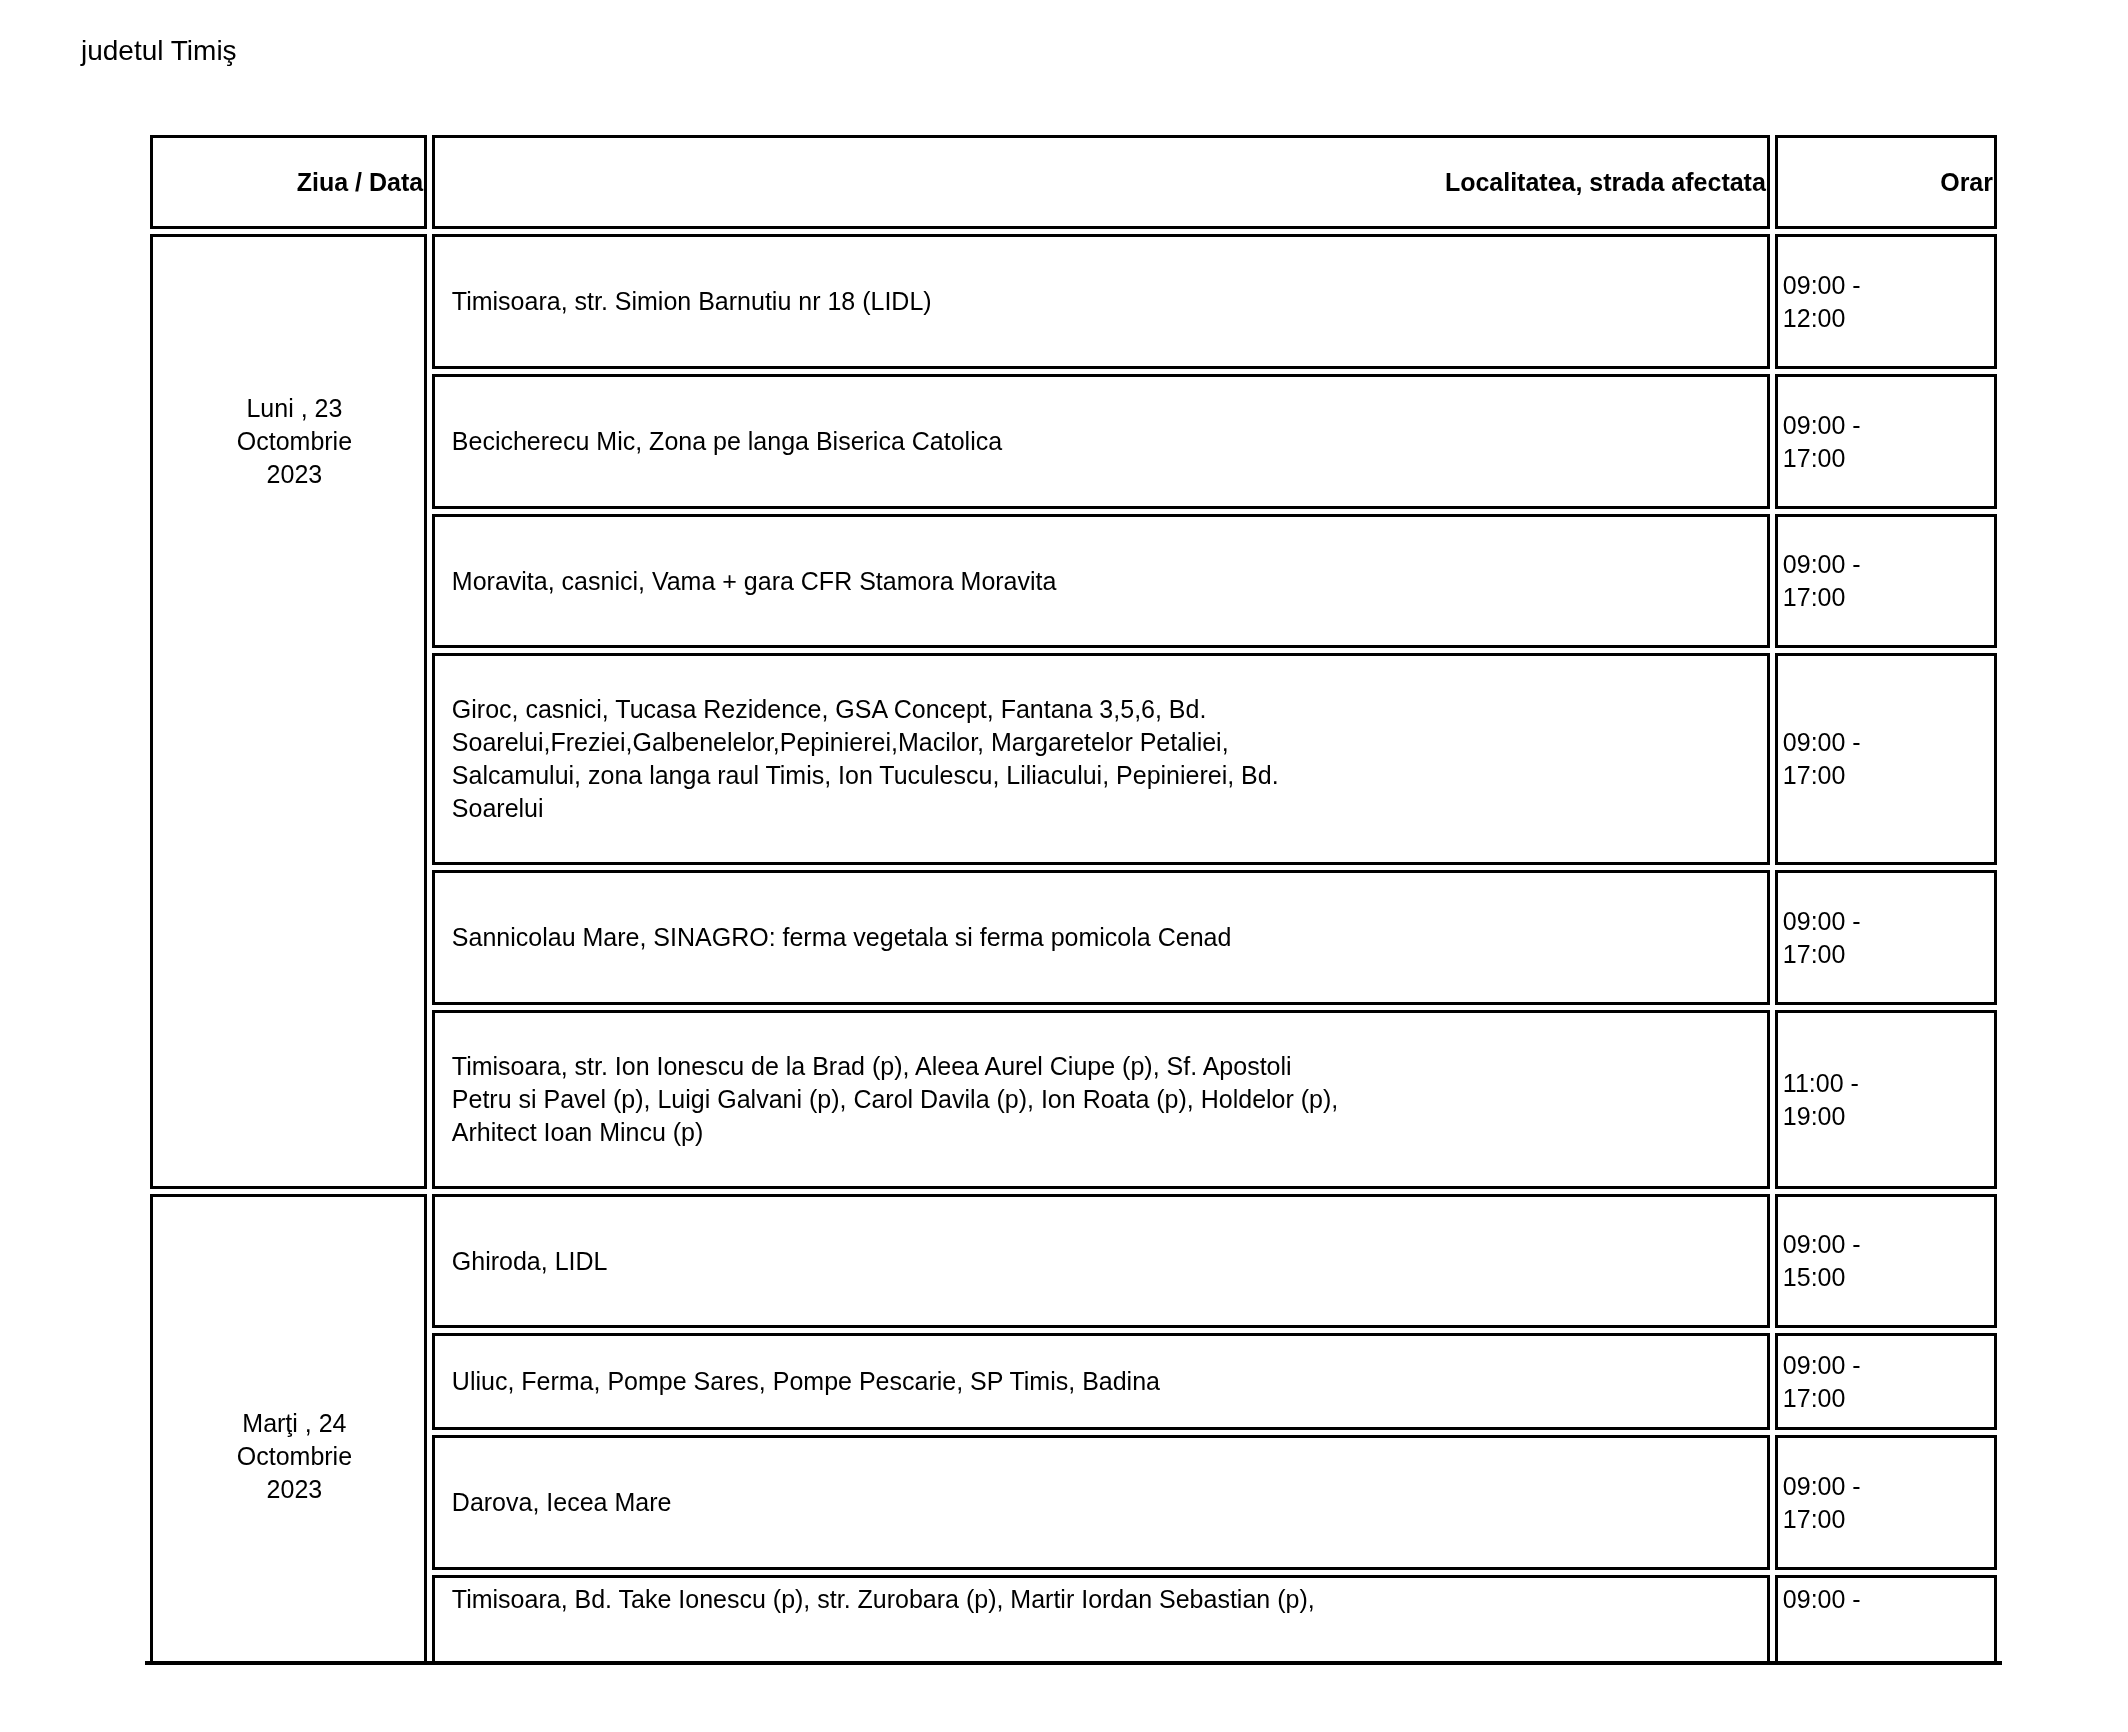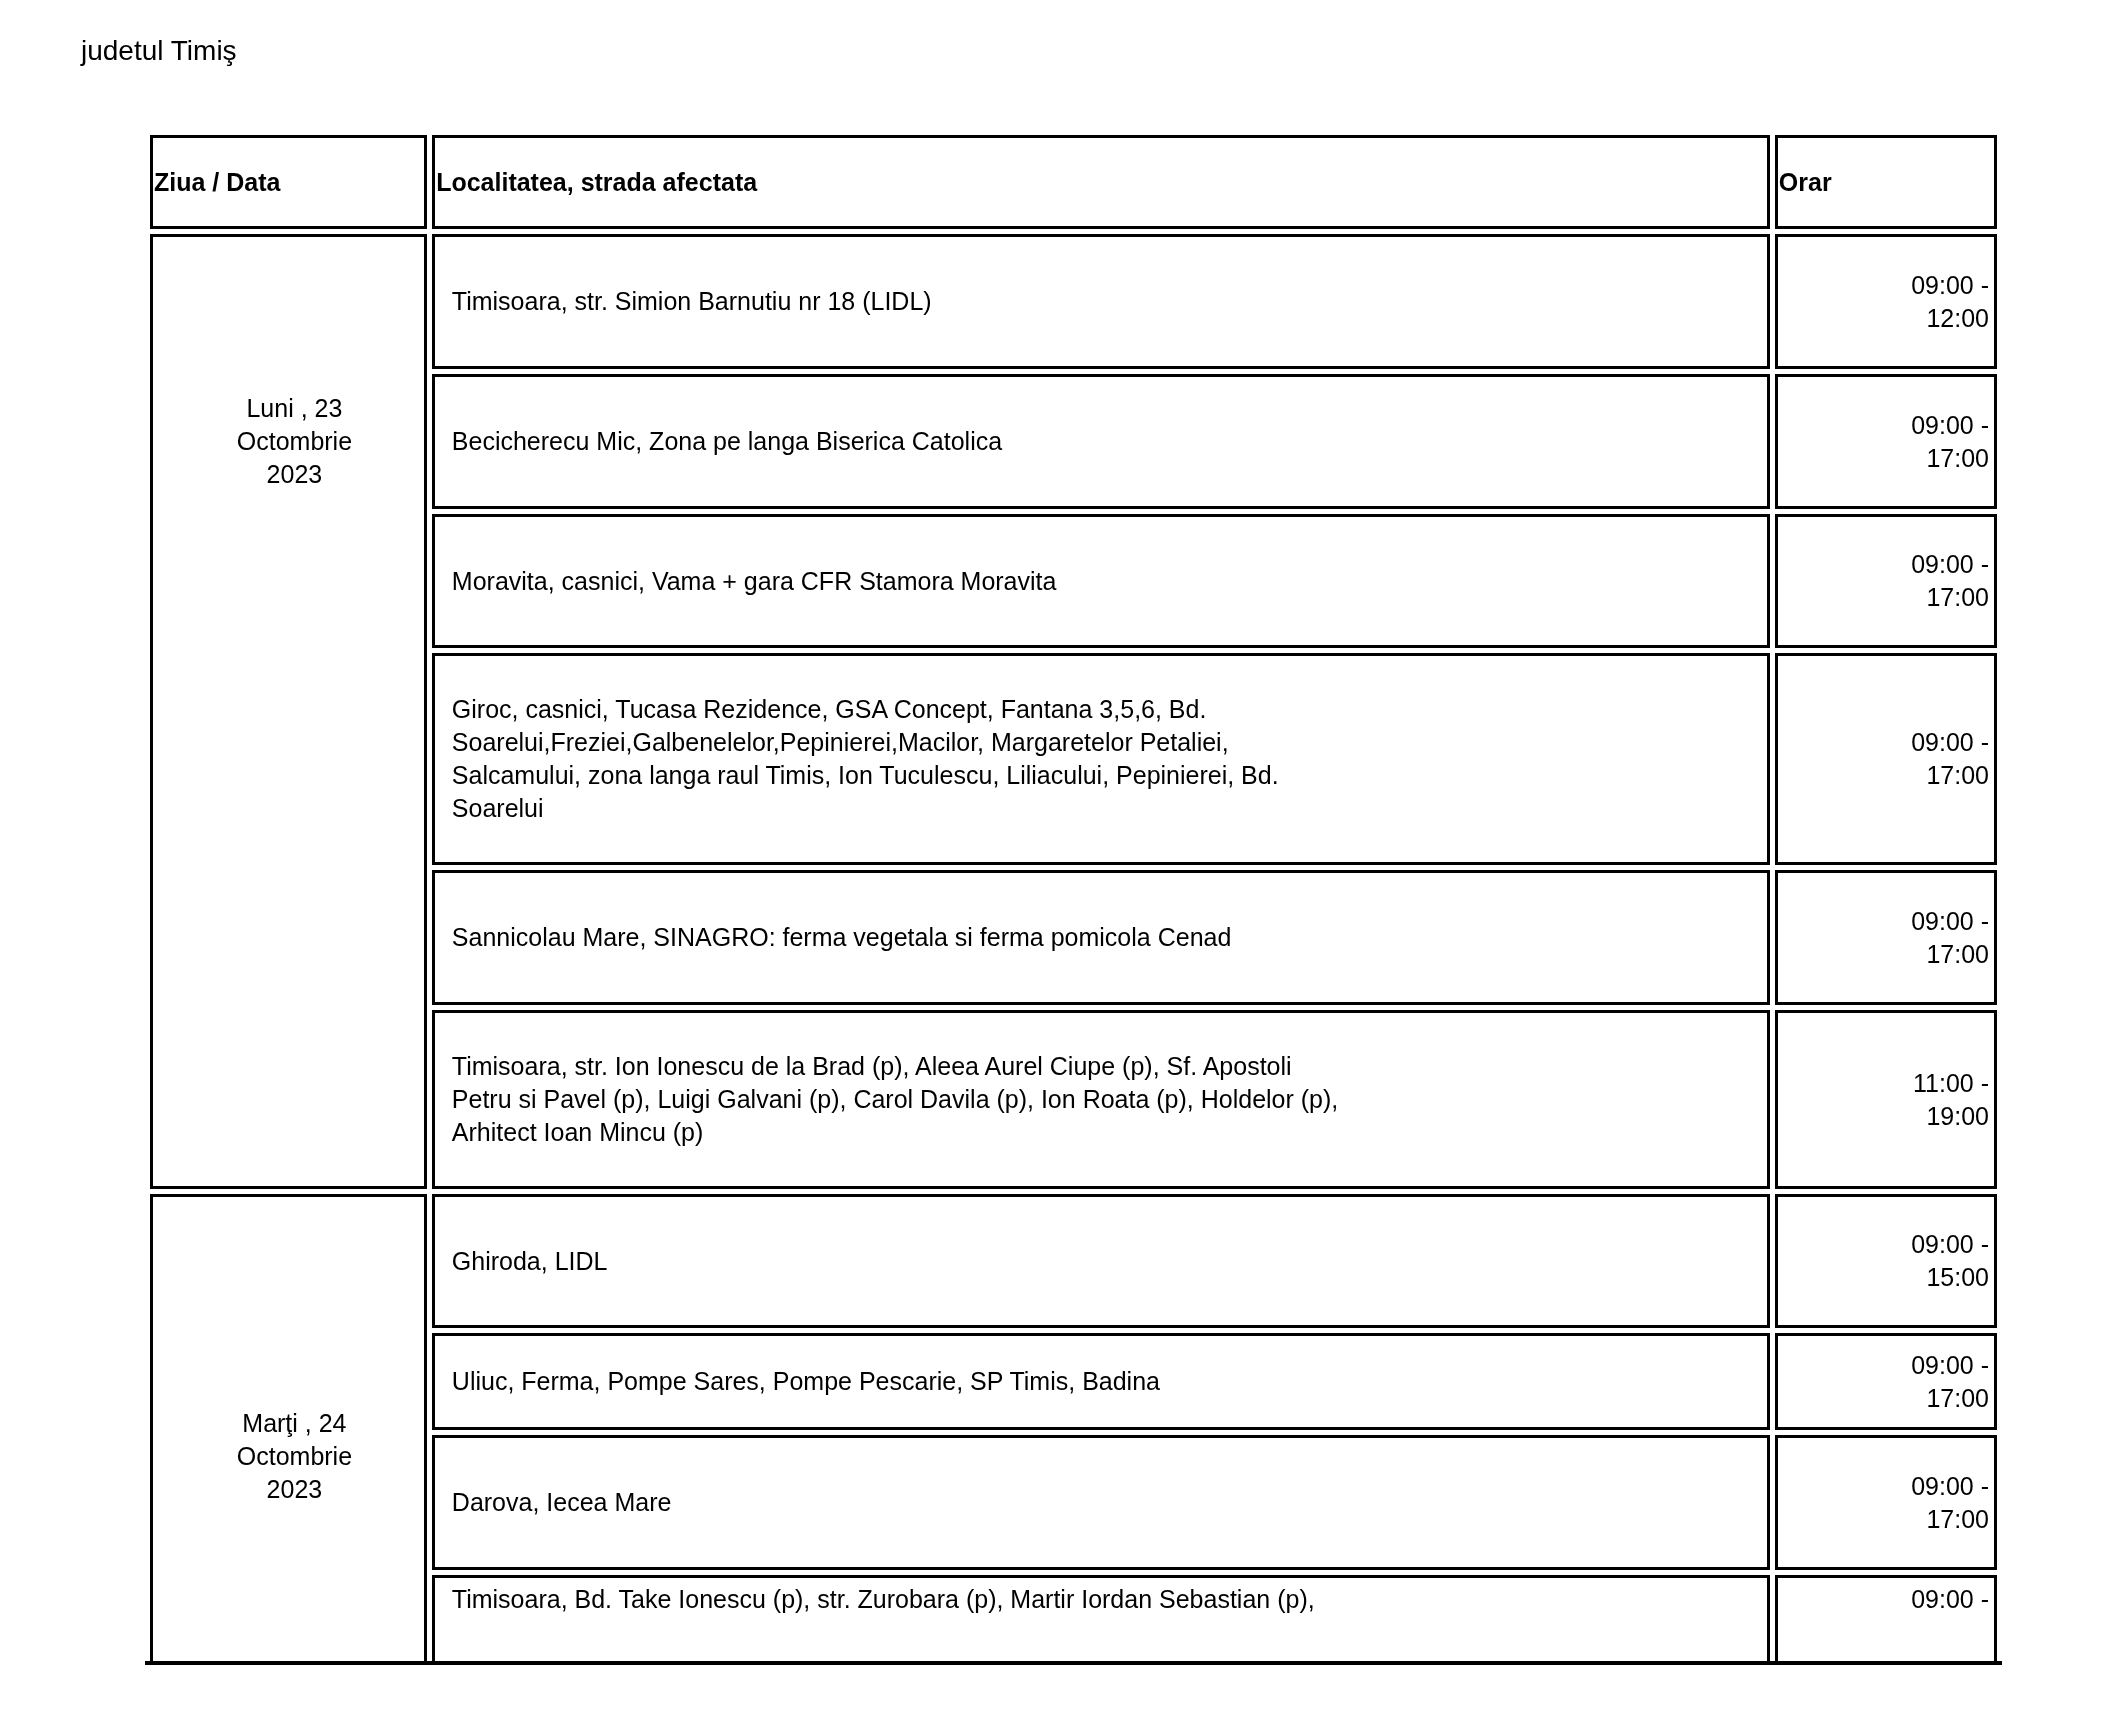--- a/index.html
+++ b/index.html
@@ -41,37 +41,37 @@
   td, th {
     box-sizing: border-box;
     border: 3.3px solid #000000;
     background: #ffffff;
     white-space: pre-line;
     overflow: hidden;
   }
   thead tr { height: 94px; }
   th {
     font-weight: bold;
-    text-align: left;
+    text-align: right;
     vertical-align: middle;
   }
   td.day-cell {
     text-align: center;
     vertical-align: top;
     padding-left: 23.4px;
     padding-right: 11.7px;
   }
   td.loc-cell {
     text-align: left;
     vertical-align: middle;
     padding-left: 16.7px;
     padding-right: 33px;
   }
   td.orar-cell {
-    text-align: right;
+    text-align: left;
     vertical-align: middle;
     padding: 0 5px;
   }
   td.clipped {
     vertical-align: top;
     padding-top: 5px;
   }
 </style>
 </head>
 <body>

